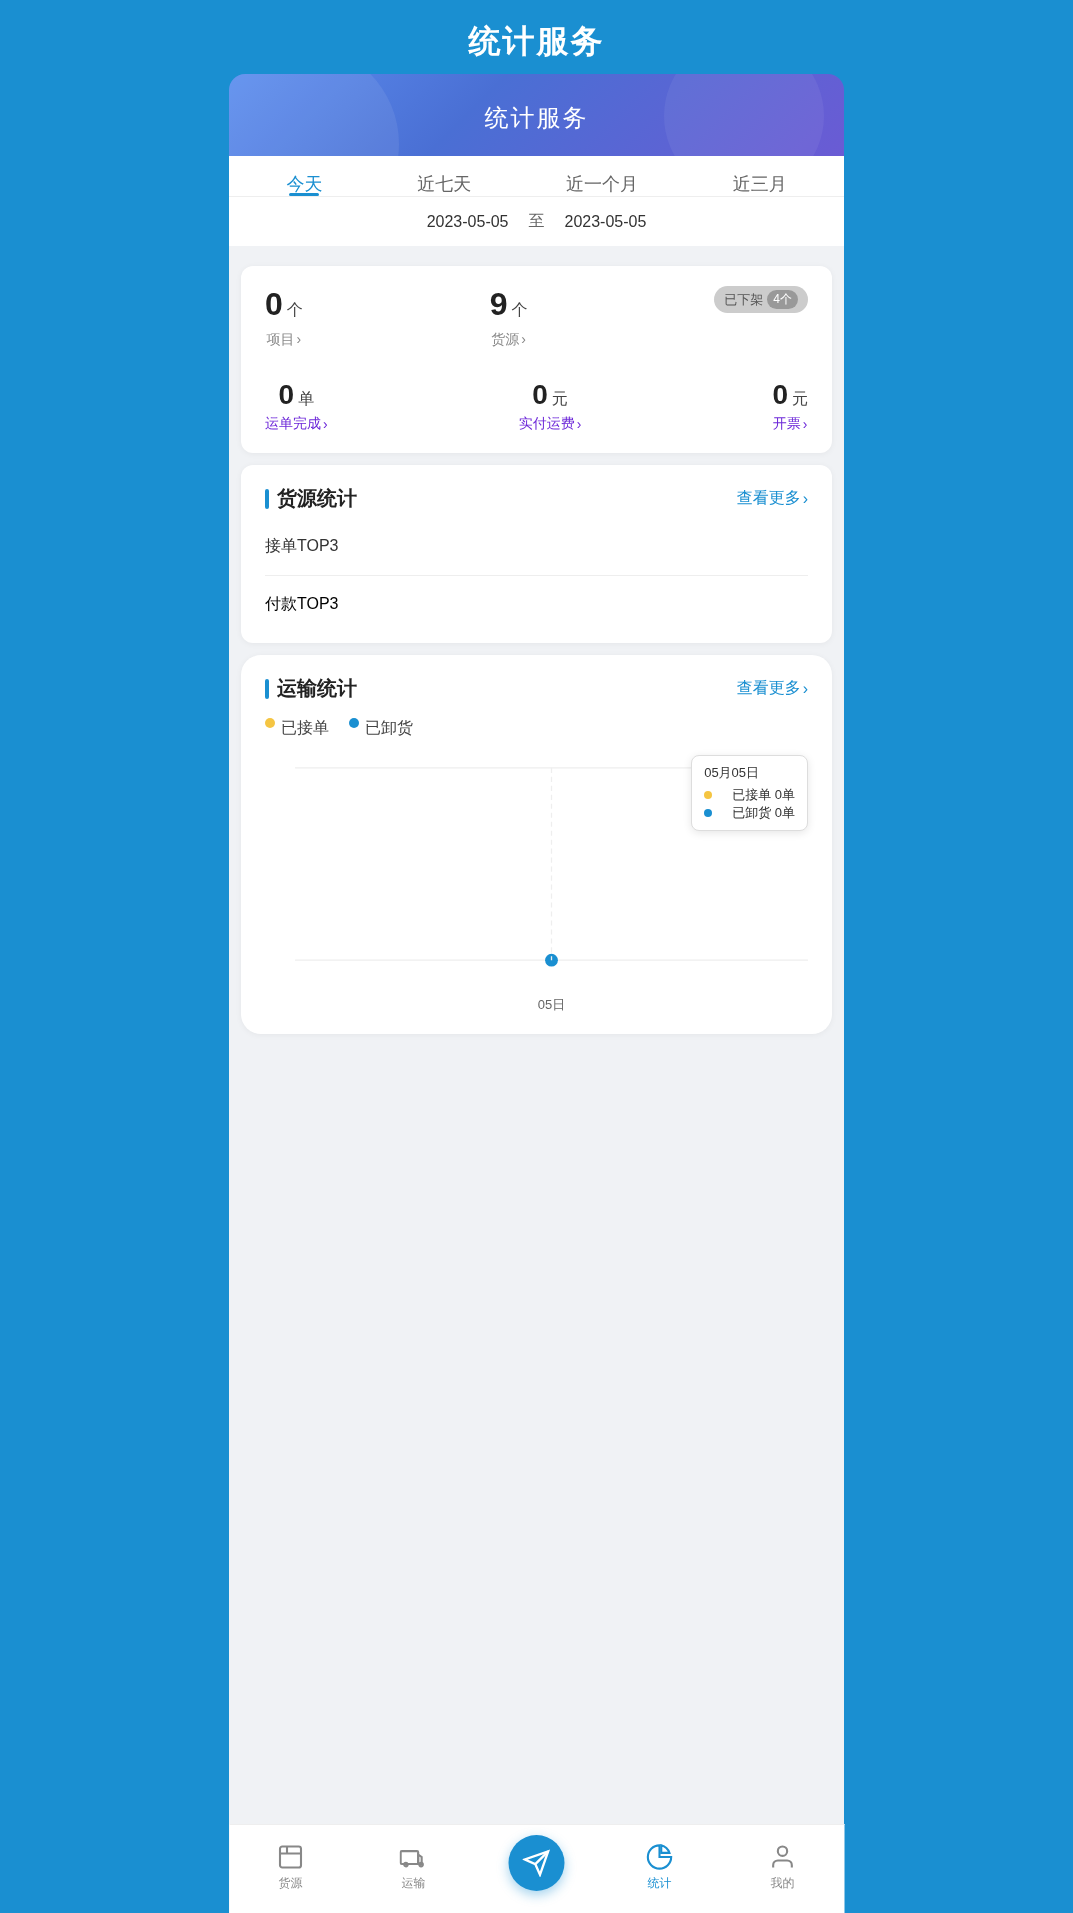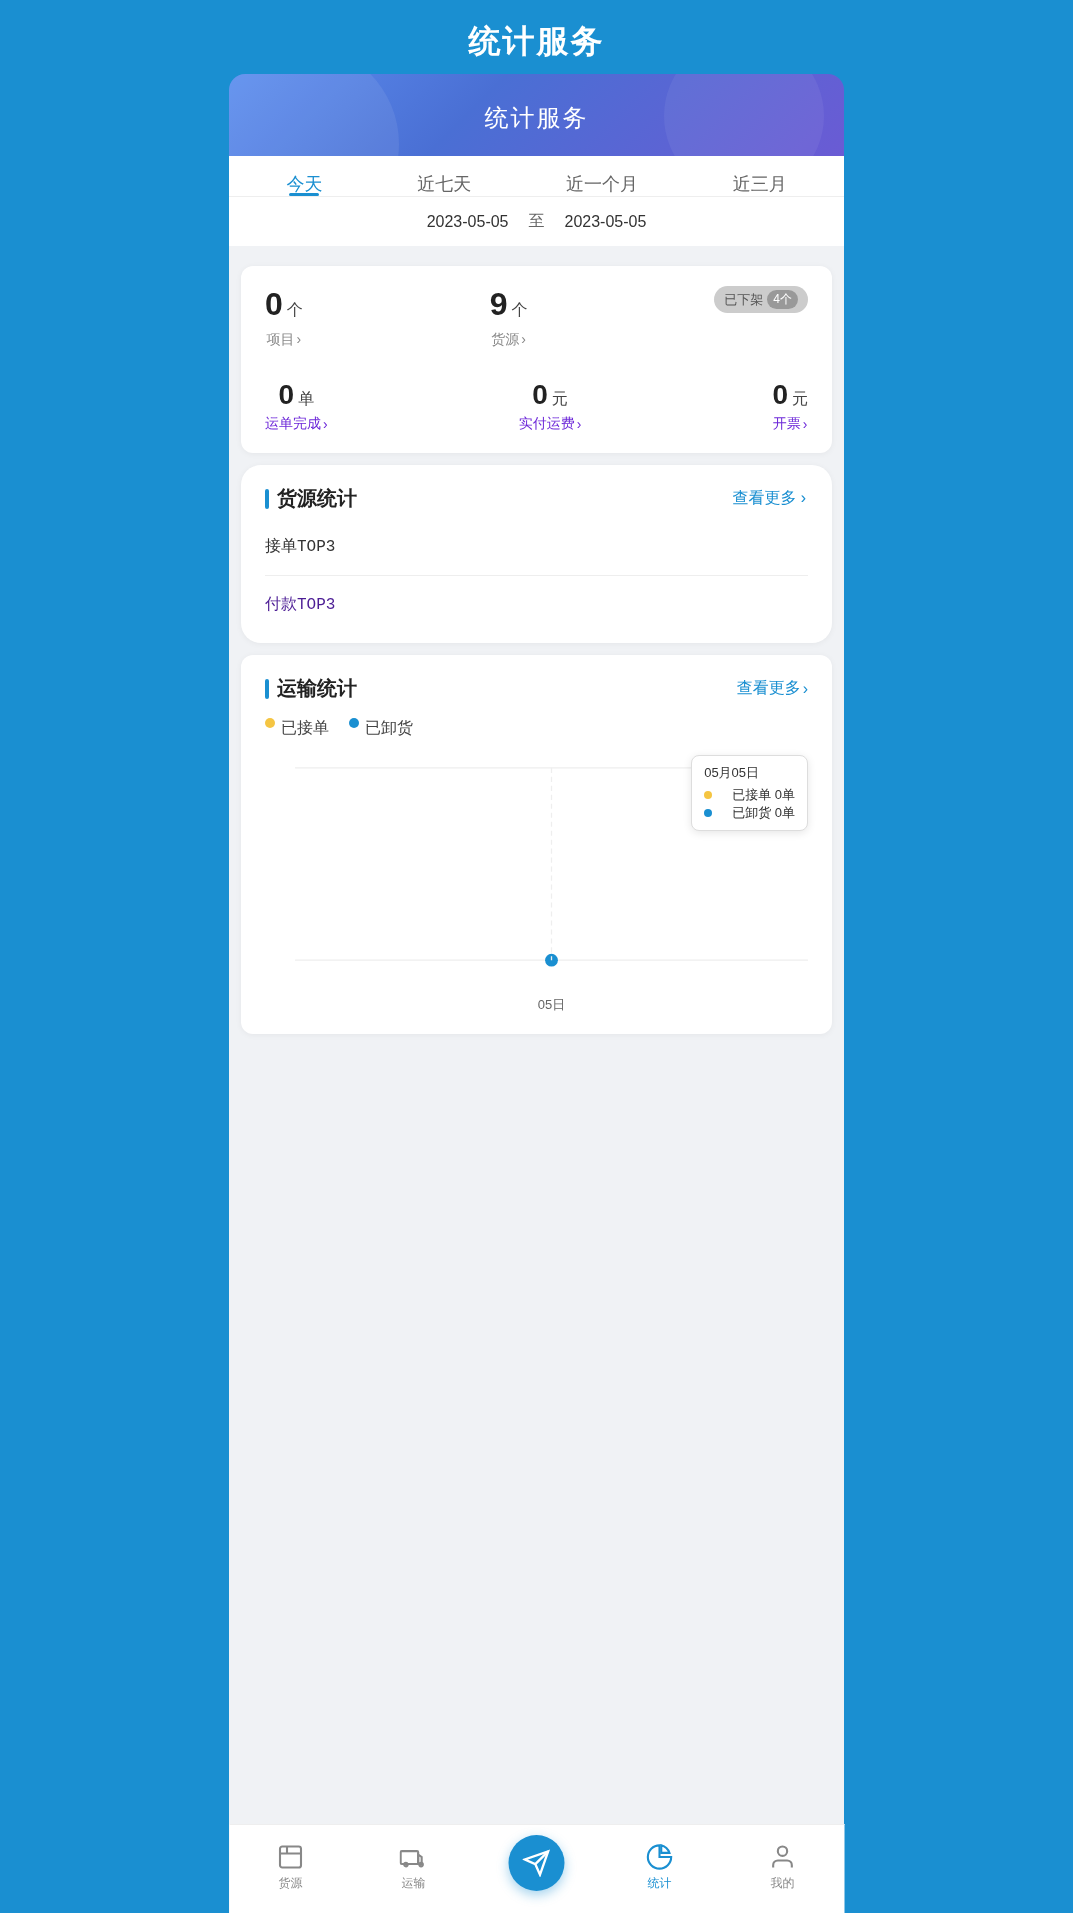--- a/index.html
+++ b/index.html
@@ -197,25 +197,24 @@
     .stat-bottom-label {
       font-size: 14px;
       color: #6d28d9;
       margin-top: 4px;
       display: flex;
       align-items: center;
       gap: 2px;
     }
     .section-card {
       background: white;
-      border-radius: 20px;
+      border-radius: 12px;
       margin: 0 12px 12px;
       padding: 20px 24px;
       box-shadow: 0 1px 6px rgba(0,0,0,0.05);
-      font-family: Liberation Mono, monospace;
     }
     .section-header {
       display: flex;
       align-items: center;
       justify-content: space-between;
       margin-bottom: 16px;
     }
     .section-title-group {
       display: flex;
       align-items: center;
@@ -245,26 +244,26 @@
       color: #333;
       padding: 8px 0 14px;
     }
     .divider {
       height: 1px;
       background: #eee;
       margin: 4px 0;
     }
     .second-sub-title {
       font-size: 16px;
-      color: #4c1d95;
+      color: #000000;
       padding: 14px 0 8px;
     }
     .transport-card {
       background: white;
-      border-radius: 12px;
+      border-radius: 20px;
       margin: 0 12px 12px;
       padding: 20px 24px;
       box-shadow: 0 1px 6px rgba(0,0,0,0.05);
     }
     .legend-row {
       display: flex;
       gap: 20px;
       margin-bottom: 16px;
     }
     .legend-item {

